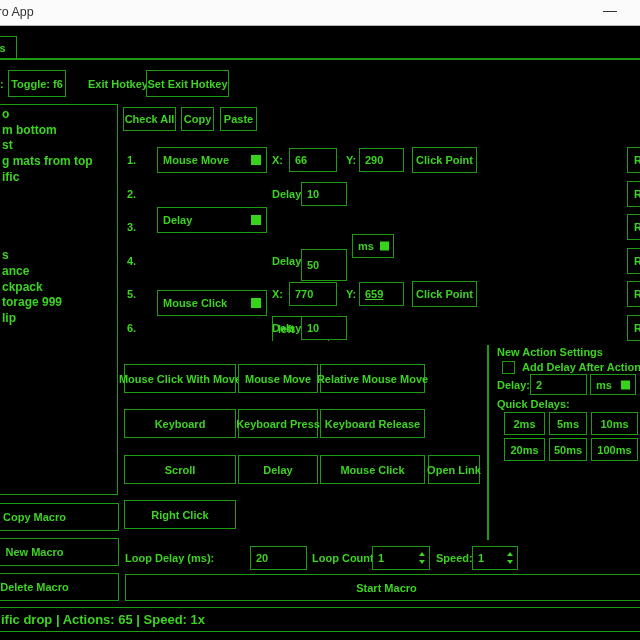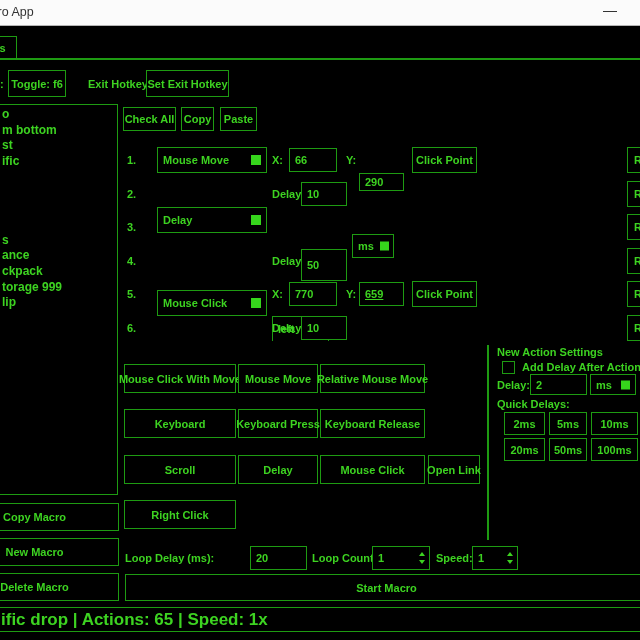--- a/index.html
+++ b/index.html
@@ -54,20 +54,21 @@
 <div class="abs g lbl" style="left:0;top:70px;height:27px;">:</div>
 <div class="abs btn" style="left:8px;top:70px;width:58px;height:27px;">Toggle: f6</div>
 <div class="abs g lbl" style="left:88px;top:70px;height:27px;">Exit Hotkey:</div>
 <div class="abs btn" style="left:146px;top:70px;width:83px;height:27px;">Set Exit Hotkey</div>
 
 <div class="abs" style="left:-10px;top:104px;width:128px;height:391px;border:1.5px solid var(--grn-border);background:#000;overflow:hidden;">
   <div style="position:absolute;left:10px;top:2px;right:0;">
     <div class="list-item">o</div>
     <div class="list-item">m bottom</div>
     <div class="list-item">st</div>
+    <div class="list-item">g mats from top</div>
     <div class="list-item">ific</div>
     <div class="list-item"></div>
     <div class="list-item"></div>
     <div class="list-item"></div>
     <div class="list-item"></div>
     <div class="list-item">s</div>
     <div class="list-item">ance</div>
     <div class="list-item">ckpack</div>
     <div class="list-item">torage 999</div>
     <div class="list-item">lip</div>
@@ -81,21 +82,21 @@
 <div class="abs" style="left:120px;top:140px;width:528px;height:201px;overflow:hidden;">
 
   <div class="abs g lbl" style="left:7px;top:7px;height:26px;">1.</div>
   <div class="abs btn drop" style="left:37px;top:7px;width:110px;height:26px;">
       <span>Mouse Move</span>
       <span class="sq"></span>
     </div>
   <div class="abs g lbl" style="left:152px;top:7px;height:26px;">X:</div>
   <div class="abs field" style="left:169px;top:8px;width:48px;height:24px;">66</div>
   <div class="abs g lbl" style="left:226px;top:7px;height:26px;">Y:</div>
-  <div class="abs field" style="left:239px;top:8px;width:45px;height:18px;margin-top:25px;">290</div>
+  <div class="abs field" style="left:239px;top:8px;width:45px;height:24px;">290</div>
   <div class="abs btn" style="left:292px;top:7px;width:65px;height:26px;">Click Point</div>
   <div class="abs btn" style="left:507px;top:7px;width:60px;height:26px;justify-content:flex-start;padding-left:6px;">R</div>
 
   <div class="abs g lbl" style="left:7px;top:41px;height:26px;">2.</div>
   <div class="abs btn drop" style="left:37px;top:41px;width:110px;height:26px;">
       <span>Delay</span>
       <span class="sq"></span>
     </div>
   <div class="abs g lbl" style="left:152px;top:41px;height:26px;">Delay</div>
   <div class="abs field" style="left:181px;top:42px;width:46px;height:24px;">10</div>
@@ -192,14 +193,14 @@
   <span>1</span>
   <span class="spin">
       <span class="up"></span>
       <span class="dn"></span>
     </span>
 </div>
 
 <div class="abs btn" style="left:125px;top:574px;width:523px;height:27px;">Start Macro</div>
 
 <div class="abs" style="left:-10px;top:607px;width:658px;height:25px;border:1.5px solid var(--grn-border);background:#000;display:flex;align-items:center;padding-left:10px;box-sizing:border-box;">
-  <span class="g" style="font-size:17px;">ific drop | Actions: 65 | Speed: 1x</span>
+  <span class="g" style="font-size:13px;">ific drop | Actions: 65 | Speed: 1x</span>
 </div>
 
 </body></html>

